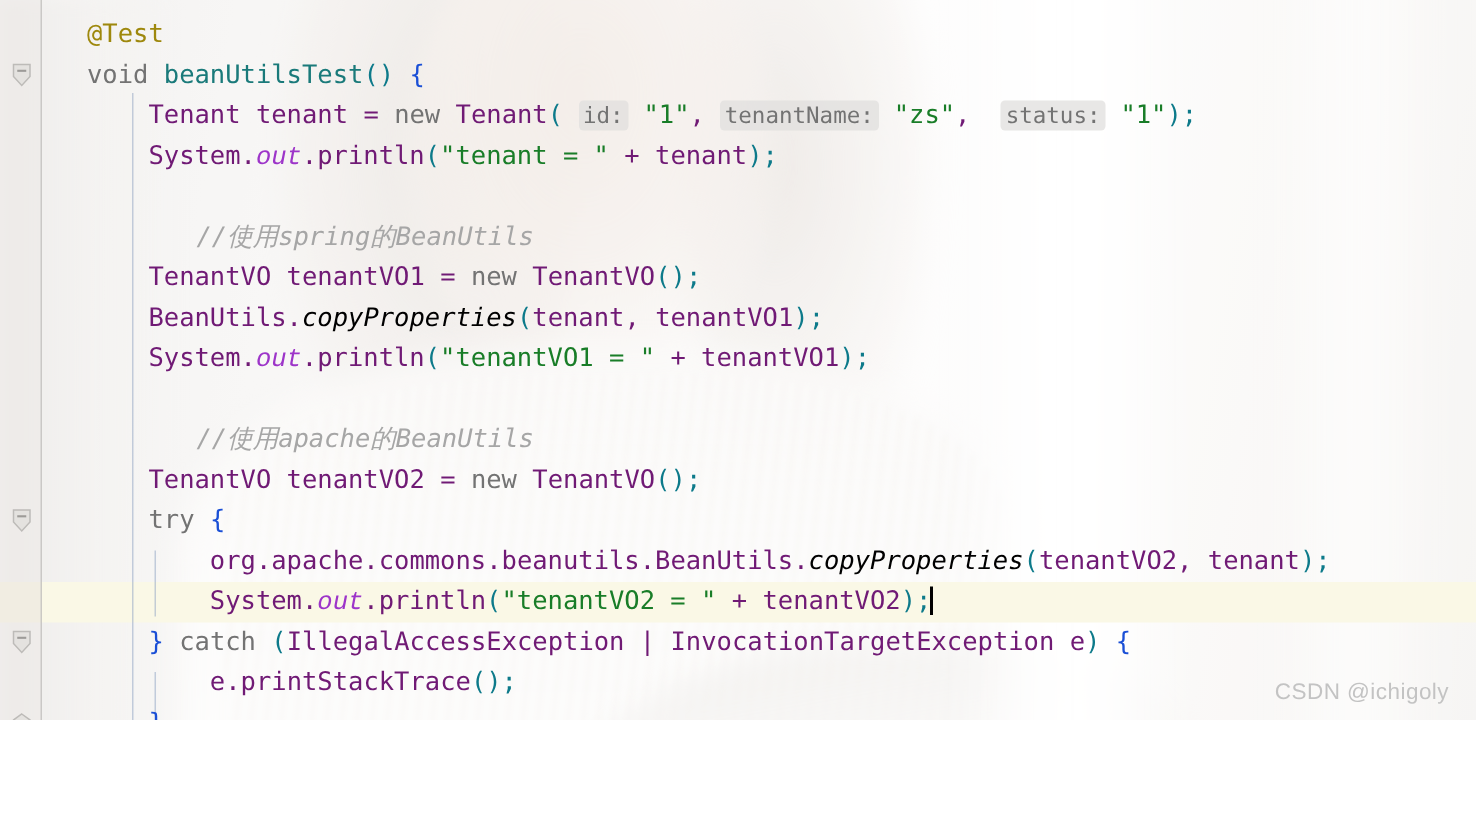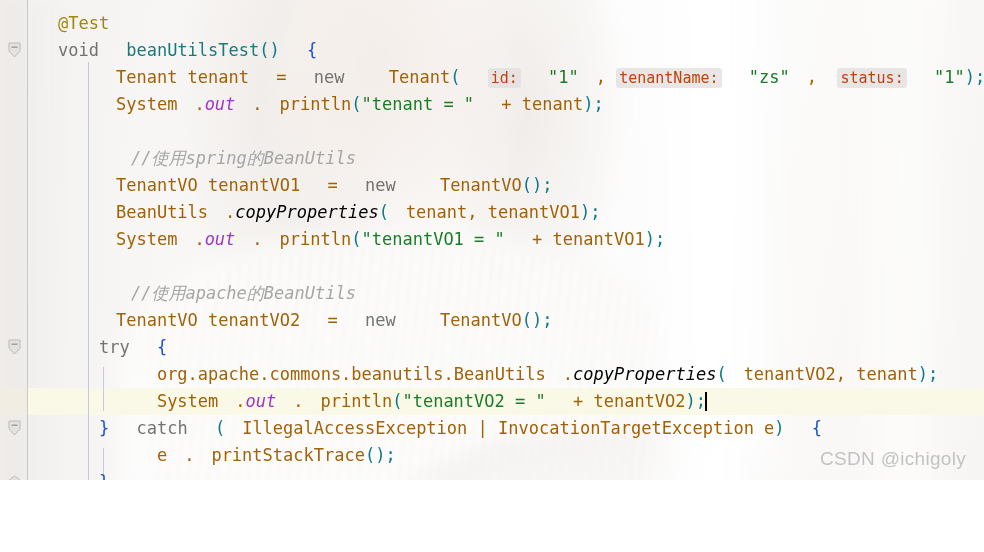--- a/index.html
+++ b/index.html
@@ -153,34 +153,34 @@
     line-height: 27px;
     white-space: pre;
     padding-top: 10px;
   }
   .ln {
     height: 27px;
     padding-left: 58px;
     white-space: pre;
   }
 
-  .t-plain   { color: #a16207; margin-left: 17px; }
+  .t-plain   { color: #701a75; }
   .t-kw      { color: #737373; }
   .t-anno    { color: #9e880d; }
   .t-method  { color: #1a7a7a; text-align: center; }
   .t-string  { color: #197d28; }
   .t-comment { color: #a6a6a6; font-style: italic; margin-left: 32px; }
-  .t-static  { color: #9d35c9; font-style: italic; }
+  .t-static  { color: #9d35c9; font-style: italic; font-family: Liberation Mono, monospace; }
   .t-italic  { font-style: italic; }
   .t-punc    { color: #0d7a8a; }
   .t-brace   { color: #1a4fd6; }
 
   .hint {
     background: rgba(224,223,221,.75);
-    color: #c2410c;
+    color: #737373;
     border-radius: 3px;
     padding: 1px 3px;
     font-size: 15px;
   }
 
   .caret {
     display: inline-block;
     width: 2px;
     height: 19px;
     background: #000000;
@@ -188,21 +188,21 @@
     margin-left: -1px;
   }
 
   
   .watermark {
     position: absolute;
     right: 18px; bottom: 10px;
     z-index: 6;
     color: #c3c3c3;
     font-family: "Liberation Sans", sans-serif;
-    font-size: 19px;
+    font-size: 15px;
     letter-spacing: .3px;
   }
 </style>
 </head>
 <body>
 
 <div id="editor-root">
 
   <div class="bg-layer">
     <div class="bg-base"></div>

